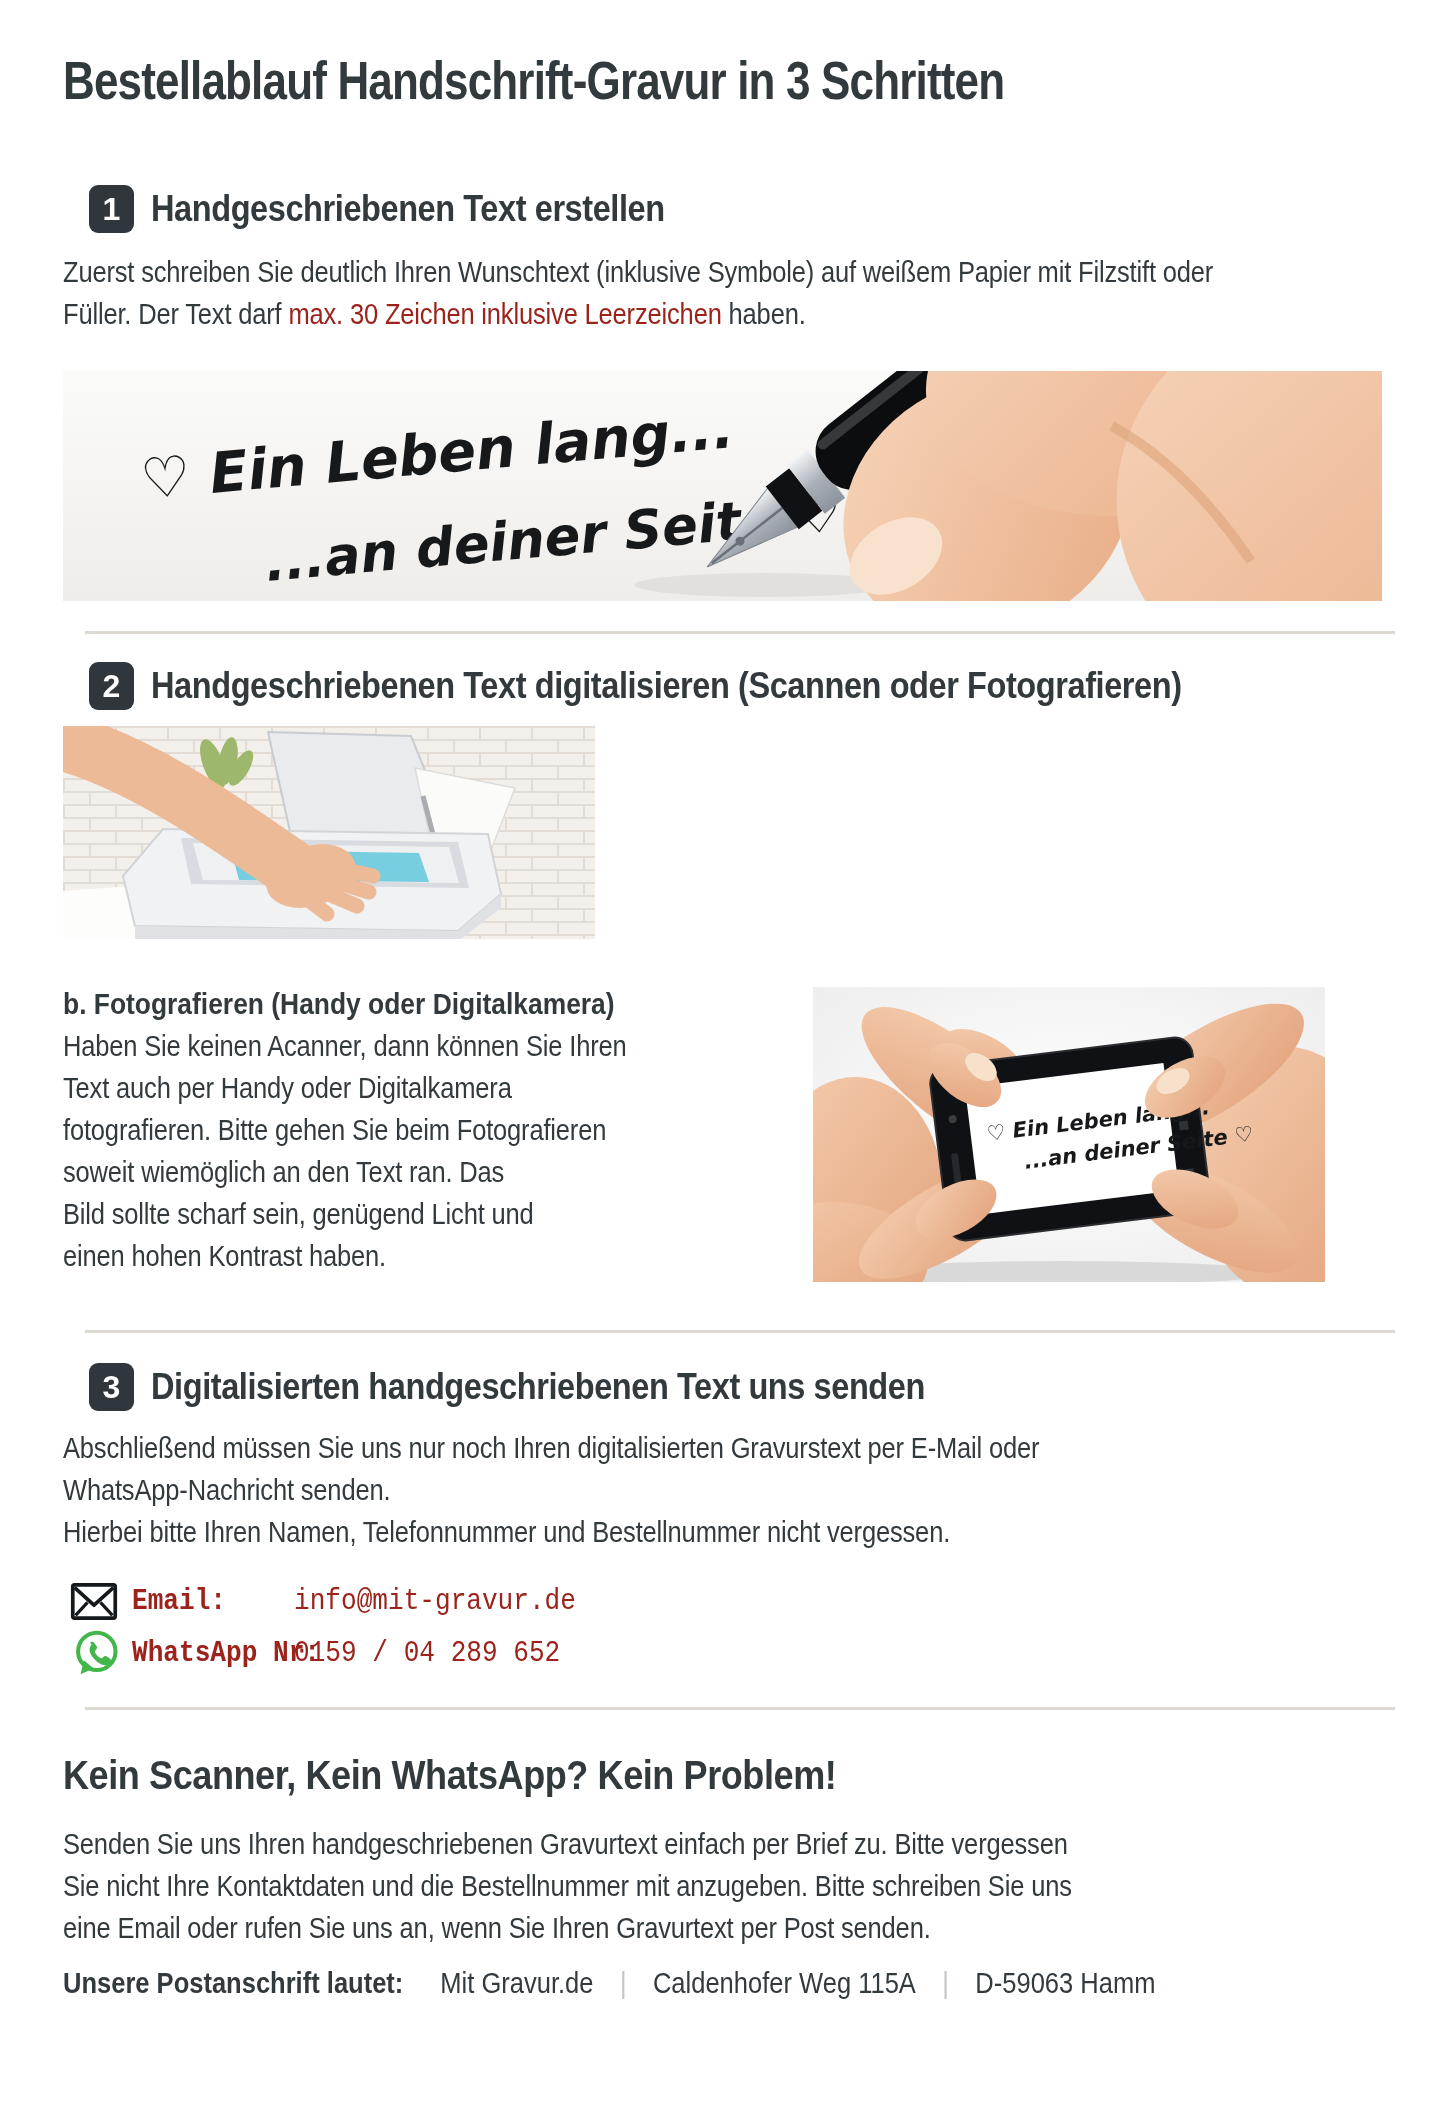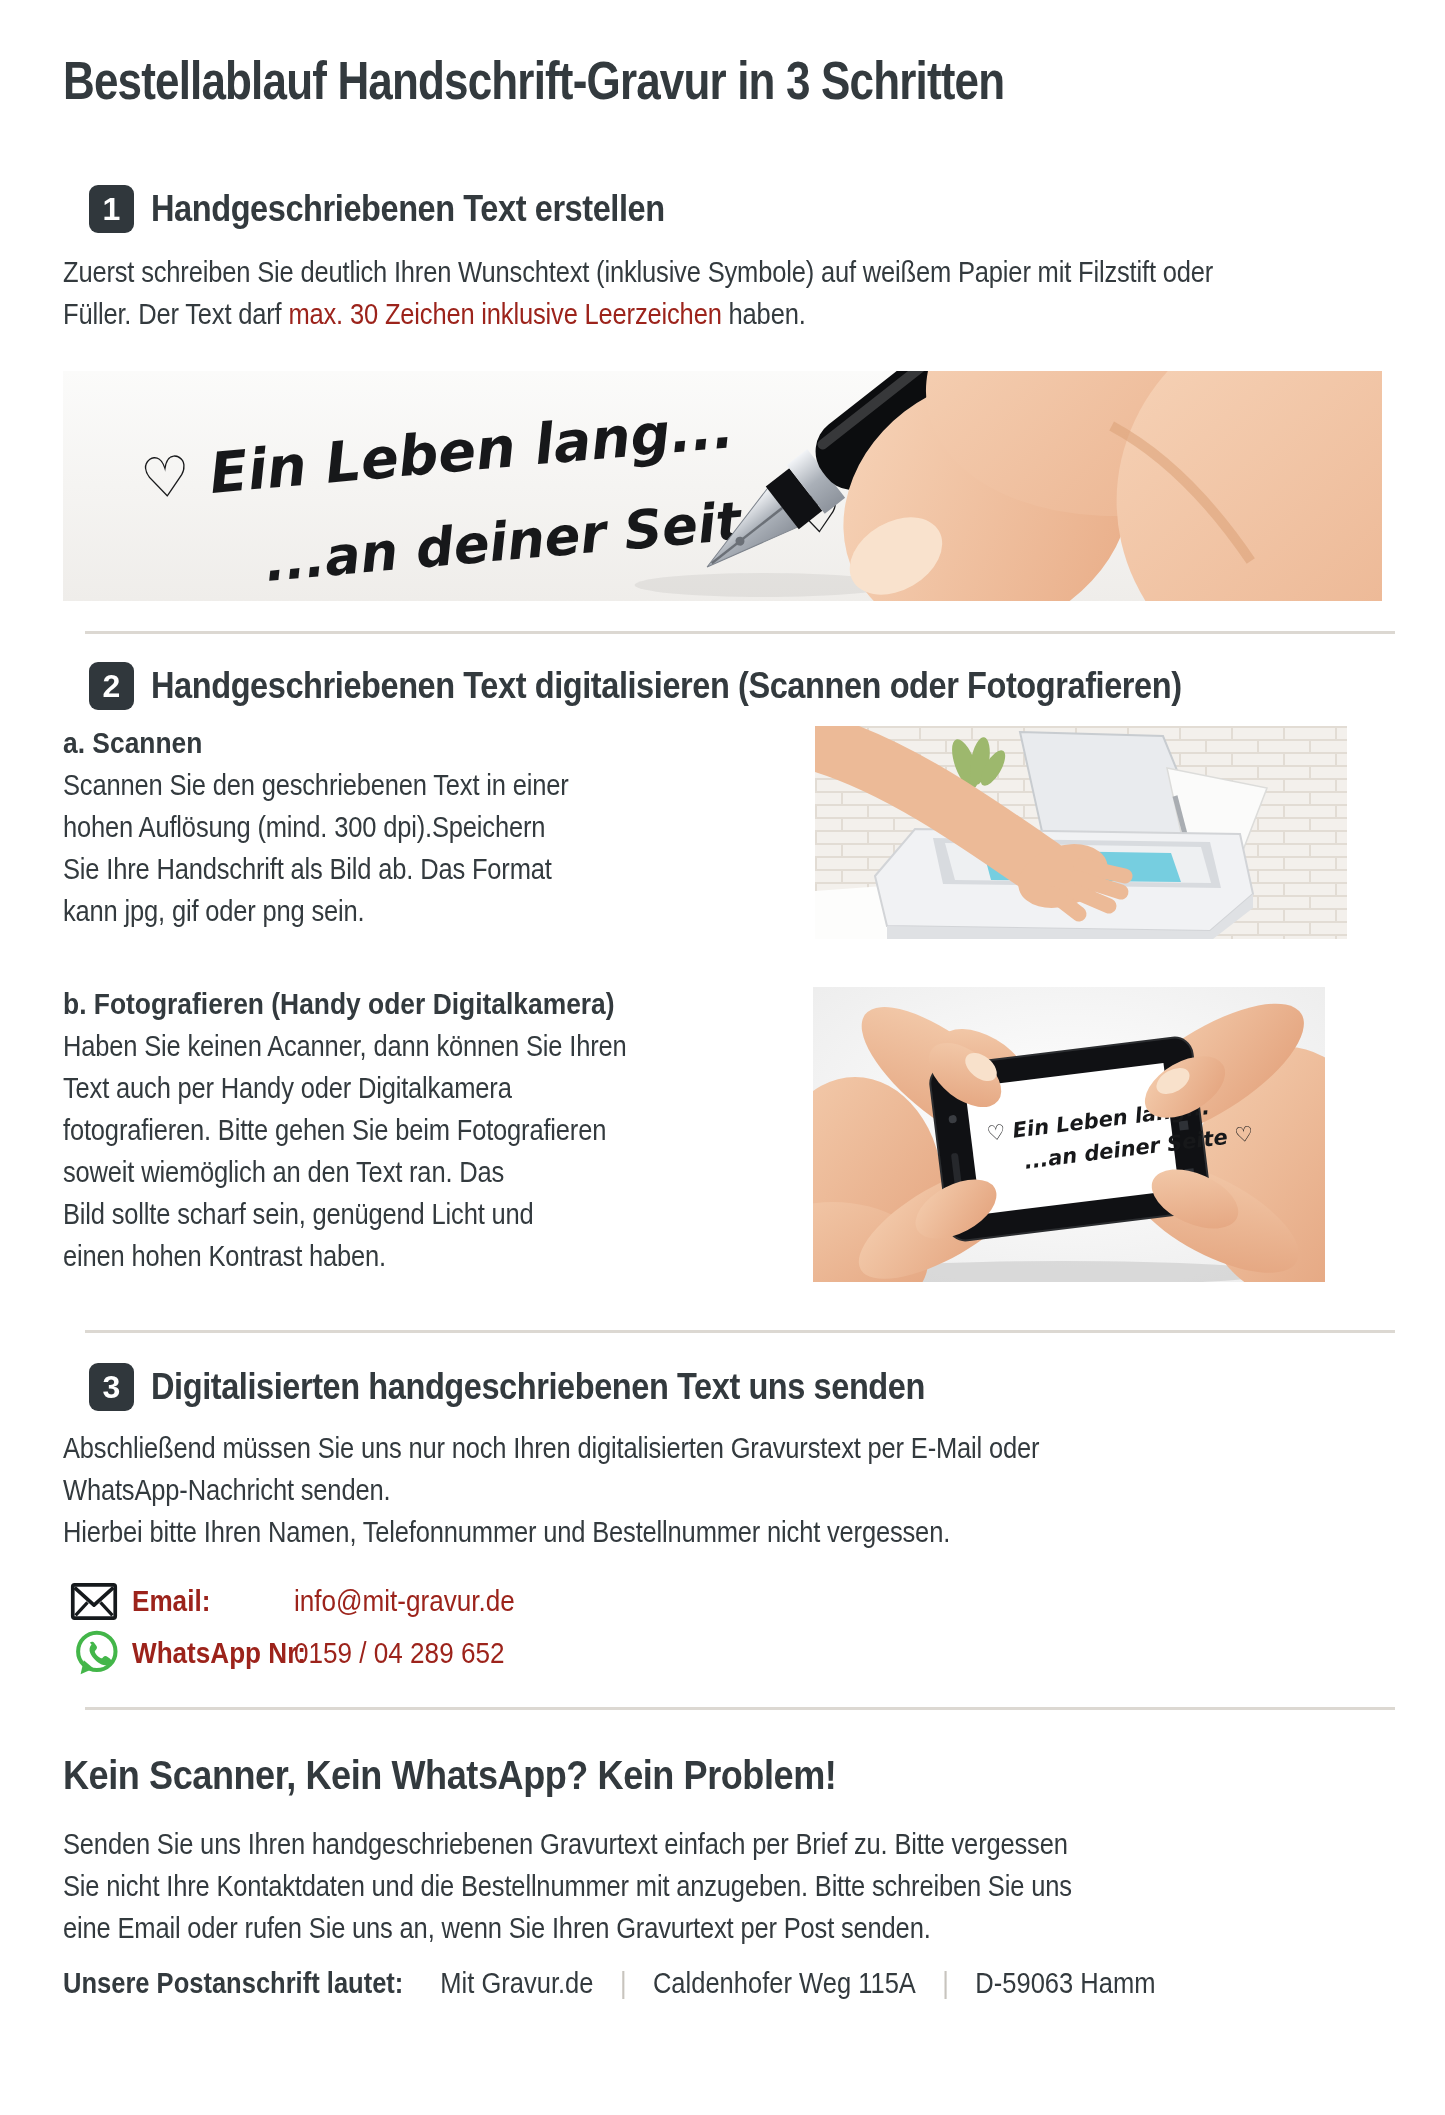--- a/index.html
+++ b/index.html
@@ -56,21 +56,21 @@
   .cols-b { margin-top: 48px; padding-right: 70px; justify-content: space-between; }
   .col-left { width: 706px; flex: 0 0 auto; }
   .sub-title {
     font-size: 30px; font-weight: bold; white-space: nowrap;
     transform: scaleX(0.88); transform-origin: 0 0; margin-bottom: 4px;
   }
 
   .mt-step3 { margin-top: 30px; }
   .mt-p3 { margin-top: 16px; }
 
-  .contacts { margin-top: 22px; }
+  .contacts { margin-top: 22px; font-family: Liberation Mono, monospace; }
   .contact-row { display: flex; align-items: center; height: 52px; }
   .contact-icon { width: 62px; margin-left: 7px; flex: 0 0 auto; display: flex; align-items: center; }
   .contact-label {
     width: 162px; flex: 0 0 auto; font-size: 29px; font-weight: bold; color: #9c231b;
     transform: scaleX(0.9); transform-origin: 0 50%; white-space: nowrap;
   }
   .contact-value {
     font-size: 29px; color: #9c231b; white-space: nowrap;
     transform: scaleX(0.9); transform-origin: 0 50%;
   }
@@ -152,27 +152,20 @@
     <hr class="divider d1">
 
     
     <section>
       <div class="step-head mt-step2">
         <span class="badge">2</span>
         <h2 class="step-title">Handgeschriebenen Text digitalisieren (Scannen oder Fotografieren)</h2>
       </div>
 
       <div class="cols cols-a">
-        <div class="col-left">
-          <h3 class="sub-title">a. Scannen</h3>
-          <p class="body prewrap">Scannen Sie den geschriebenen Text in einer
-hohen Auflösung (mind. 300 dpi).Speichern
-Sie Ihre Handschrift als Bild ab. Das Format
-kann jpg, gif oder png sein.</p>
-        </div>
 
         <div class="photo photo-scanner">
           <svg viewBox="0 0 532 213" width="532" height="213">
             <defs>
               <pattern id="bricks" width="52" height="26" patternUnits="userSpaceOnUse">
                 <rect width="52" height="26" fill="#f3f0ec"></rect>
                 <rect width="52" height="2" y="0" fill="#e2dcd4"></rect>
                 <rect width="52" height="2" y="13" fill="#e2dcd4"></rect>
                 <rect width="2" height="13" x="0" y="2" fill="#e2dcd4"></rect>
                 <rect width="2" height="13" x="26" y="15" fill="#e2dcd4"></rect>

